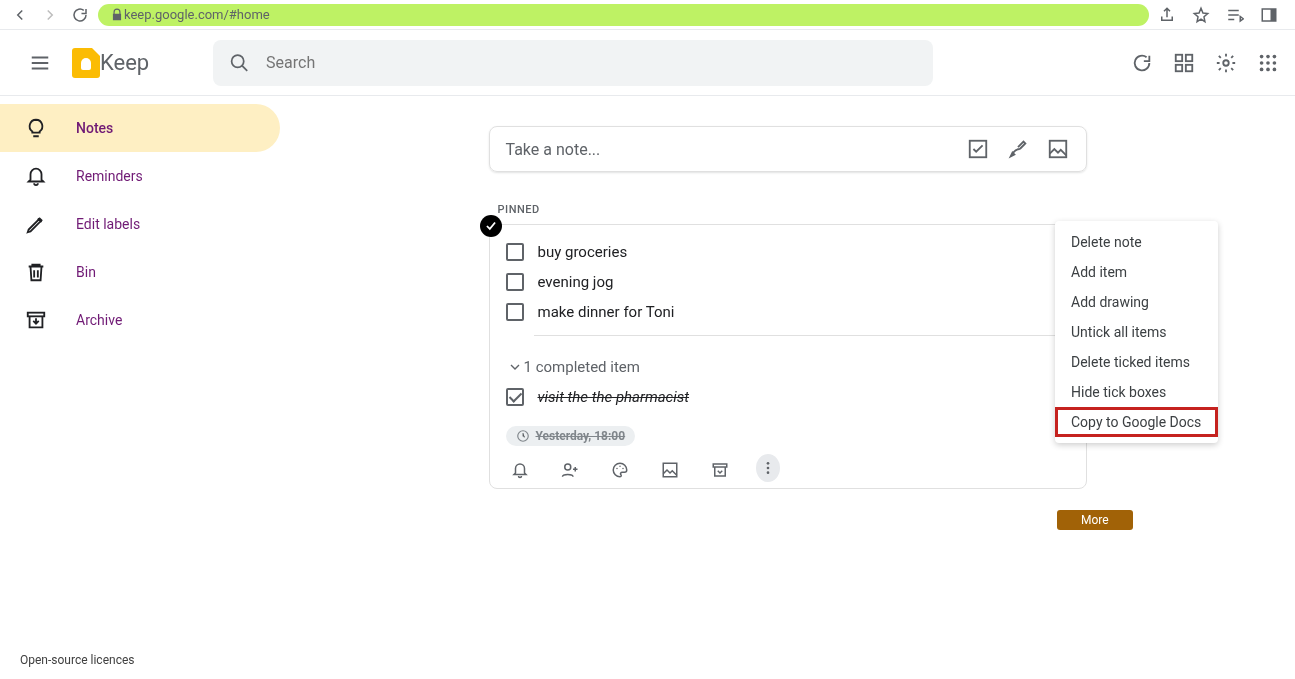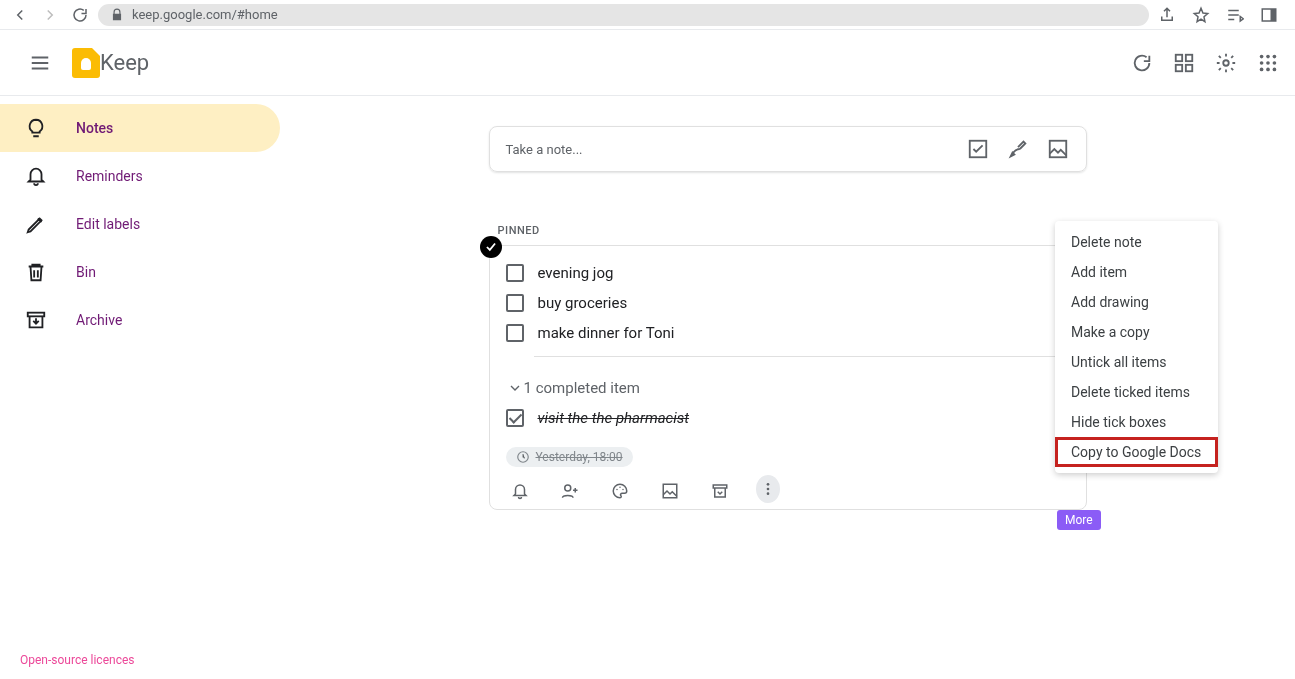--- a/index.html
+++ b/index.html
@@ -1,72 +1,72 @@
 <!DOCTYPE html>
 <html><head>
 <meta charset="utf-8">
 <style>
 * { margin: 0; padding: 0; box-sizing: border-box; font-family: 'Google Sans', Roboto, Arial, sans-serif; }
 body { background: #fff; color: #202124; width: 1295px; height: 679px; overflow: hidden; }
 
 .browser-bar { height: 30px; display: flex; align-items: center; padding: 0 8px; gap: 6px; border-bottom: 1px solid #e8eaed; background: #fff; }
 .browser-bar .nav-icon { width: 24px; height: 24px; display: flex; align-items: center; justify-content: center; color: #5f6368; }
 .browser-bar .nav-icon.disabled { color: #bdbdbd; }
-.url-pill { flex: 1; height: 22px; background: #e5e5e5; border-radius: 14px; display: flex; align-items: center; padding: 0 12px; gap: 8px; color: #5f6368; font-size: 13px; max-width: 1080px; }
+.url-pill { flex: 1; height: 22px; background: #bef264; border-radius: 14px; display: flex; align-items: center; padding: 0 12px; color: #5f6368; font-size: 13px; max-width: 1080px; }
 .url-pill .lock { width: 14px; height: 14px; }
 .browser-right { display: flex; gap: 10px; align-items: center; margin-left: auto; padding-right: 6px; }
 
 .app-header { height: 66px; display: flex; align-items: center; padding: 0 16px; border-bottom: 1px solid #e8eaed; gap: 8px; }
 .menu-btn { width: 48px; height: 48px; display: flex; align-items: center; justify-content: center; color: #5f6368; border-radius: 50%; }
 .logo-area { display: flex; align-items: center; }
 .logo-img { width: 28px; height: 30px; background: #fbbc04; border-radius: 3px 3px 3px 3px; position: relative; }
 .logo-img::before { content:""; position:absolute; top:0; right:0; width:0; height:0; border-style:solid; border-width:0 8px 8px 0; border-color: transparent #fff transparent transparent; }
 .logo-img::after { content:""; position:absolute; top:10px; left:9px; width:10px; height:12px; background:#fff; border-radius:5px 5px 2px 2px; }
 .logo-text { font-size: 22px; color: #5f6368; }
 .search-bar { flex: 0 0 720px; height: 46px; background: #f1f3f4; border-radius: 8px; display: flex; align-items: center; padding: 0 16px; gap: 16px; margin-left: 56px; }
 .search-bar input { border: none; background: transparent; font-size: 16px; color: #5f6368; outline: none; width: 100%; }
 .header-right { margin-left: auto; display: flex; gap: 20px; align-items: center; color: #5f6368; }
 
 .main { display: flex; height: calc(679px - 30px - 66px); position: relative; }
 .sidebar { width: 280px; padding-top: 8px; }
 .side-item { height: 48px; display: flex; align-items: center; padding-left: 24px; gap: 28px; border-radius: 0 24px 24px 0; font-size: 14px; color: #701a75; cursor: pointer; }
 .side-item.active { background: #feefc3; font-weight: 500; }
 .side-item .s-icon { width: 24px; height: 24px; color: #202124; display:flex; align-items:center; justify-content:center; }
-.footer-link { position: absolute; bottom: 12px; left: 20px; font-size: 12px; color: #ec4899; }
+.footer-link { position: absolute; bottom: 12px; left: 20px; font-size: 12px; color: #404040; }
 
 .content { flex: 1; padding: 30px 0 0 0; position: relative; display:flex; flex-direction:column; align-items:center; }
-.take-note { width: 598px; height: 46px; border: 1px solid #e0e0e0; border-radius: 8px; box-shadow: 0 1px 2px rgba(60,64,67,.15); display: flex; align-items: center; padding: 0 16px; color: #5f6368; font-size: 13px; gap: 16px; }
+.take-note { width: 598px; height: 46px; border: 1px solid #e0e0e0; border-radius: 8px; box-shadow: 0 1px 2px rgba(60,64,67,.15); display: flex; align-items: center; padding: 0 16px; color: #5f6368; font-size: 16px; gap: 16px; }
 .take-note .spacer { flex: 1; }
 .take-note .tn-icon { width: 24px; height: 24px; color: #5f6368; display:flex; align-items:center; justify-content:center; }
 
-.section-label { width: 598px; text-align:left; font-size: 11px; letter-spacing: .5px; color: #5f6368; margin: 52px 0 8px 18px; text-transform: uppercase; font-weight:500; }
+.section-label { width: 598px; text-align:left; font-size: 11px; letter-spacing: .5px; color: #5f6368; margin: 31px 0 8px 18px; text-transform: uppercase; font-weight:500; }
 
 .note-card { width: 598px; border: 1px solid #e0e0e0; border-radius: 8px; padding: 12px 16px 8px 16px; position: relative; background:#fff; }
 .pin-badge { position:absolute; left:-10px; top:-10px; width:22px; height:22px; background:#000; border-radius:50%; display:flex; align-items:center; justify-content:center; }
 .pin-icon-top { position:absolute; right: 12px; top: 14px; color:#80868b; }
 .check-row { display:flex; align-items:center; gap: 14px; padding: 6px 0; font-size:15px; color:#202124; }
 .check-box { width:18px; height:18px; border: 2px solid #5f6368; border-radius: 2px; flex-shrink:0; }
 .divider { border: none; border-top: 1px solid #e0e0e0; margin: 8px 0 6px 28px; }
 .completed-row { display:flex; align-items:center; gap: 0; padding: 6px 0; font-size:15px; color:#5f6368;margin-top:16px; }
 .chev { width:18px; display:flex; justify-content:center; color:#5f6368; }
 .check-box.checked { background:#fff; border-color:#5f6368; position:relative; }
 .check-box.checked::after { content:""; position:absolute; left:4px; top:0px; width:5px; height:10px; border:solid #5f6368; border-width:0 2px 2px 0; transform:rotate(45deg); }
 .struck { text-decoration: line-through; font-style: italic; }
-.chip { display:inline-flex; align-items:center; gap:6px; background:#eceff1; border-radius: 12px; padding: 3px 10px; font-size: 12px; color:#80868b; margin: 14px 0 8px 0; }
+.chip { display:inline-flex; align-items:center; gap:6px; background:#eceff1; border-radius: 12px; padding: 3px 10px; font-size: 12px; color:#80868b; margin: 14px 0 8px 0; font-weight: bold; }
 .chip .clock { width:14px; height:14px; }
 .chip span { text-decoration: line-through; }
 .card-toolbar { display:flex; gap: 30px; padding: 6px 0 0 4px; color:#5f6368; }
 .card-toolbar .tb-icon { width:20px; height:20px; display:flex; align-items:center; justify-content:center; cursor:pointer; }
 .more-active { background:#e8eaed; border-radius:50%; width:28px; height:28px; display:flex; align-items:center; justify-content:center; margin-left:-4px; margin-top:-4px; }
 
 .menu { position:absolute; left: 775px; top: 125px; width: 163px; background:#fff; box-shadow: 0 2px 6px rgba(0,0,0,.2); border-radius: 4px; padding: 6px 0; z-index: 50; }
 .menu-item { padding: 7px 16px; font-size: 14px; color:#3c4043; cursor:pointer; }
 .menu-item.highlighted { border: 3px solid #c5221f; padding: 4px 13px; margin: 0; }
 
-.tooltip { position:absolute; left: 777px; top: 414px; background:#8b5cf6; color:#fff; font-size:12px; padding: 3px 8px; border-radius: 3px; }
+.tooltip { position:absolute; left: 777px; top: 414px; background:#a16207; color:#fff; font-size:12px; padding: 3px 24px; border-radius: 3px; }
 
 svg { display:block; }
 </style>
 </head>
 <body>
 
 <div class="browser-bar">
   <div class="nav-icon">
       <svg width="18" height="18" viewBox="0 0 24 24">
         <path fill="none" stroke="currentColor" stroke-width="2" d="M15 6l-6 6 6 6"></path>
@@ -115,20 +115,27 @@
 
 <div class="app-header">
   <div class="menu-btn">
       <svg width="22" height="22" viewBox="0 0 24 24">
         <path stroke="currentColor" stroke-width="2" d="M3 6h18M3 12h18M3 18h18"></path>
       </svg>
     </div>
   <div class="logo-area">
     <div class="logo-img"></div>
     <span class="logo-text">Keep</span>
+  </div>
+  <div class="search-bar">
+    <svg width="22" height="22" viewBox="0 0 24 24">
+        <circle cx="10" cy="10" r="7" fill="none" stroke="#5f6368" stroke-width="2"></circle>
+        <path stroke="#5f6368" stroke-width="2" d="M21 21l-6-6"></path>
+      </svg>
+    <input placeholder="Search" style="">
   </div>
   <div class="header-right">
     <div>
         <svg width="22" height="22" viewBox="0 0 24 24">
           <path fill="none" stroke="currentColor" stroke-width="2" d="M20 12a8 8 0 1 1-3-6.2M20 4v6h-6"></path>
         </svg>
       </div>
     <div>
         <svg width="22" height="22" viewBox="0 0 24 24">
           <rect x="3" y="3" width="7" height="7" fill="none" stroke="currentColor" stroke-width="2"></rect>
@@ -236,25 +243,25 @@
           </svg>
         </div>
       <div class="pin-icon-top">
           <svg width="20" height="20" viewBox="0 0 24 24">
             <path fill="currentColor" d="M14 4v6l3 3v1H7v-1l3-3V4H8V2h8v2h-2zM11 15h2v6l-1 1-1-1v-6z"></path>
           </svg>
         </div>
 
       <div class="check-row">
         <div class="check-box"></div>
-        <span>evening jog</span>
+        <span>buy groceries</span>
       </div>
       <div class="check-row">
         <div class="check-box"></div>
-        <span>buy groceries</span>
+        <span>evening jog</span>
       </div>
       <div class="check-row">
         <div class="check-box"></div>
         <span>make dinner for Toni</span>
       </div>
 
       <hr class="divider">
 
       <div class="completed-row">
         <span class="chev">
@@ -319,21 +326,20 @@
               </svg>
             </span>
           </span>
       </div>
     </div>
 
     <div class="menu">
       <div class="menu-item">Delete note</div>
       <div class="menu-item">Add item</div>
       <div class="menu-item">Add drawing</div>
-      <div class="menu-item">Make a copy</div>
       <div class="menu-item">Untick all items</div>
       <div class="menu-item">Delete ticked items</div>
       <div class="menu-item">Hide tick boxes</div>
       <div class="menu-item highlighted">Copy to Google Docs</div>
     </div>
 
     <div class="tooltip">More</div>
   </div>
 
   <div class="footer-link">Open-source licences</div>

